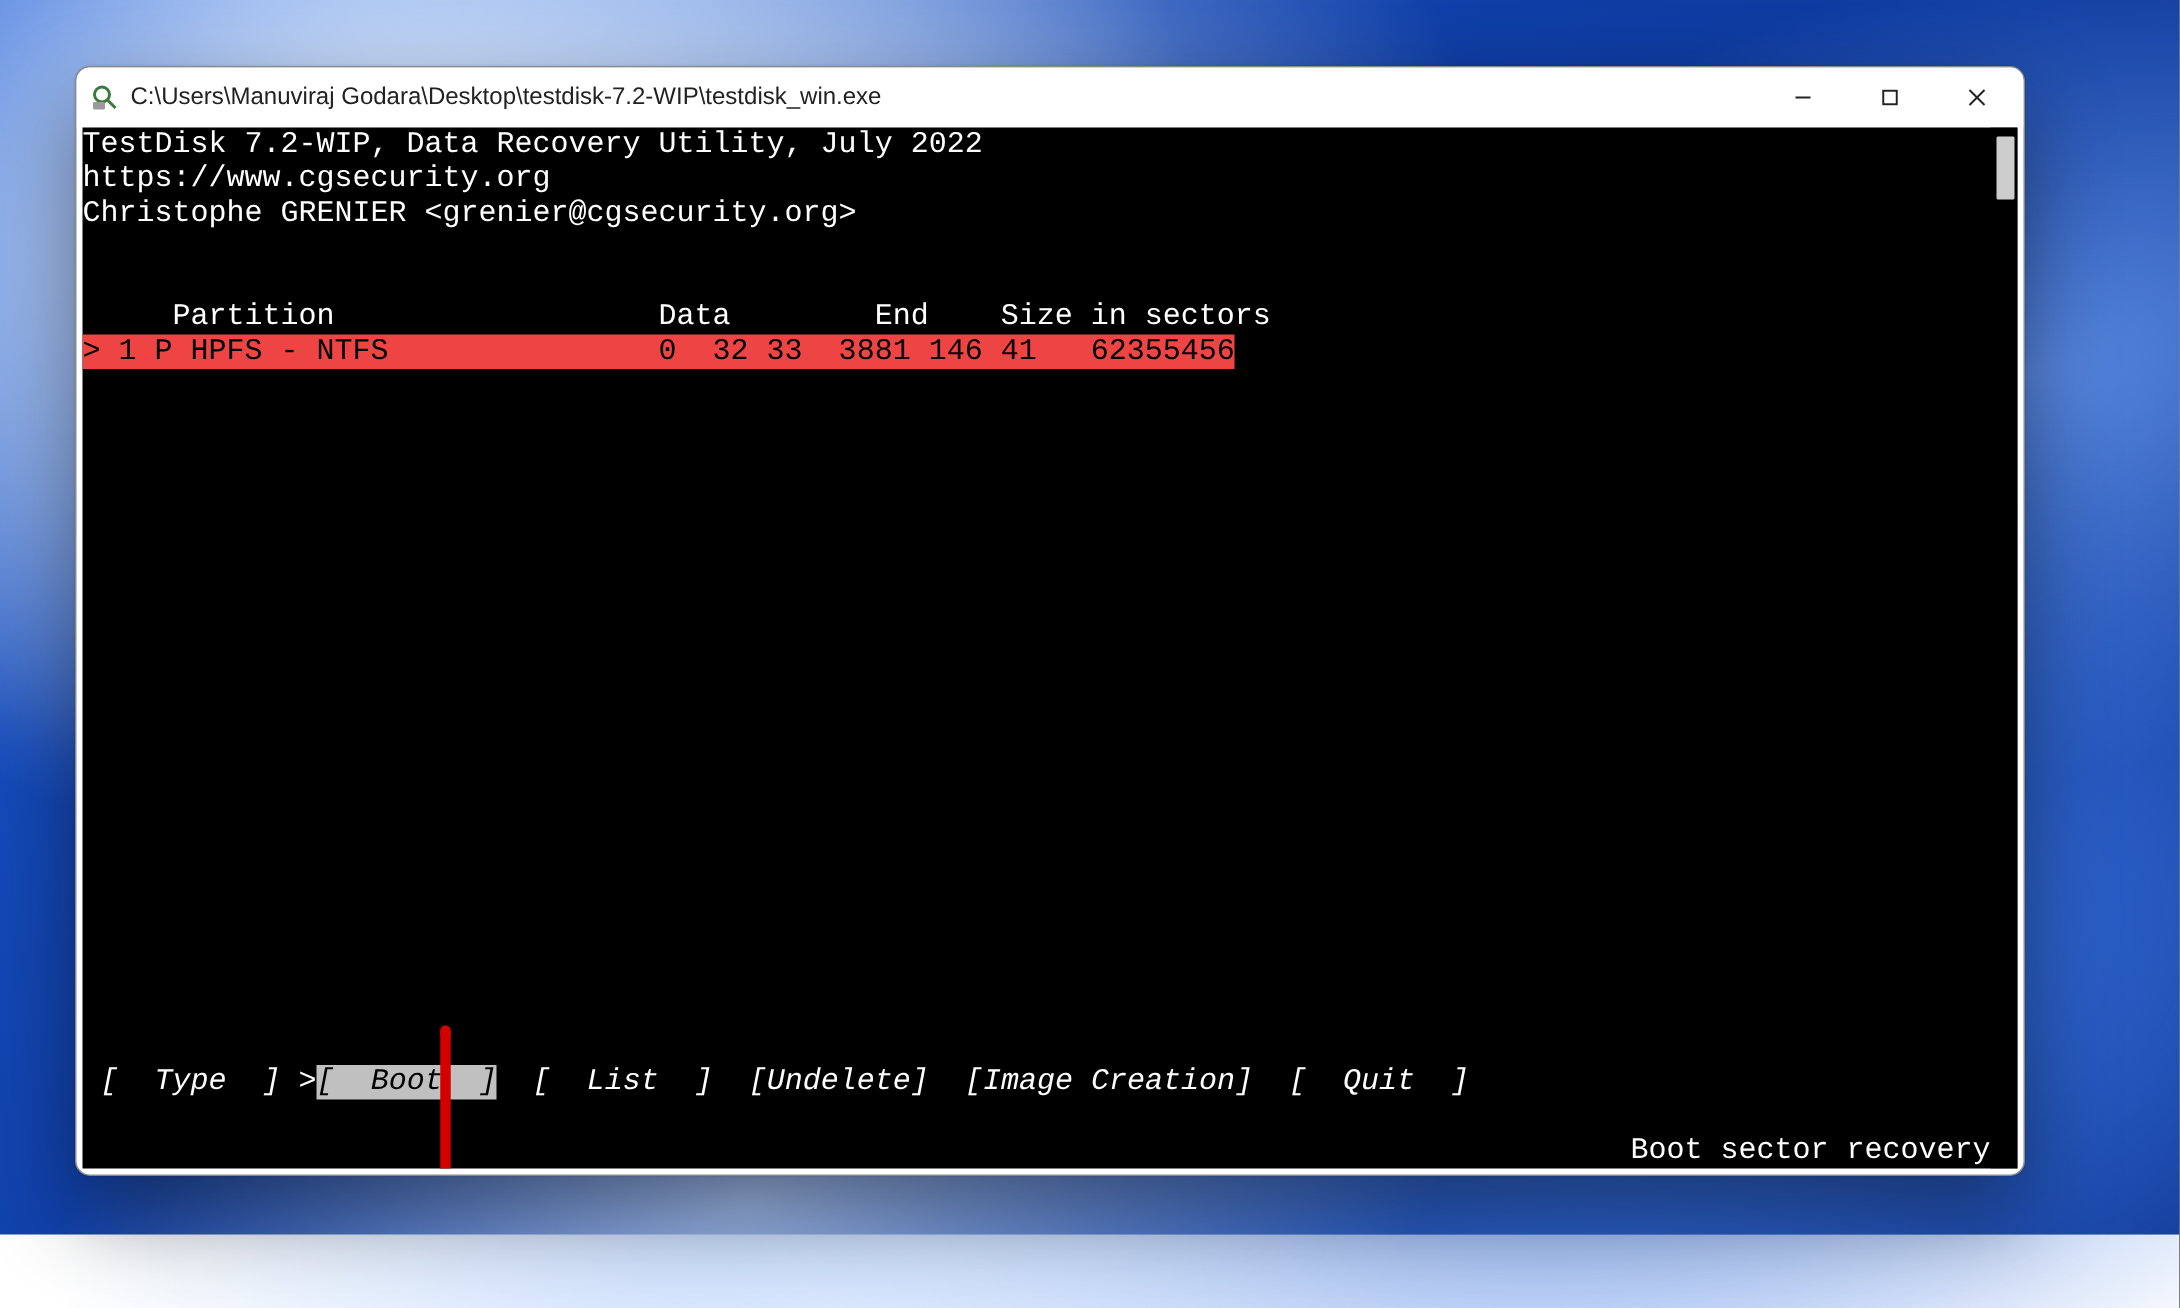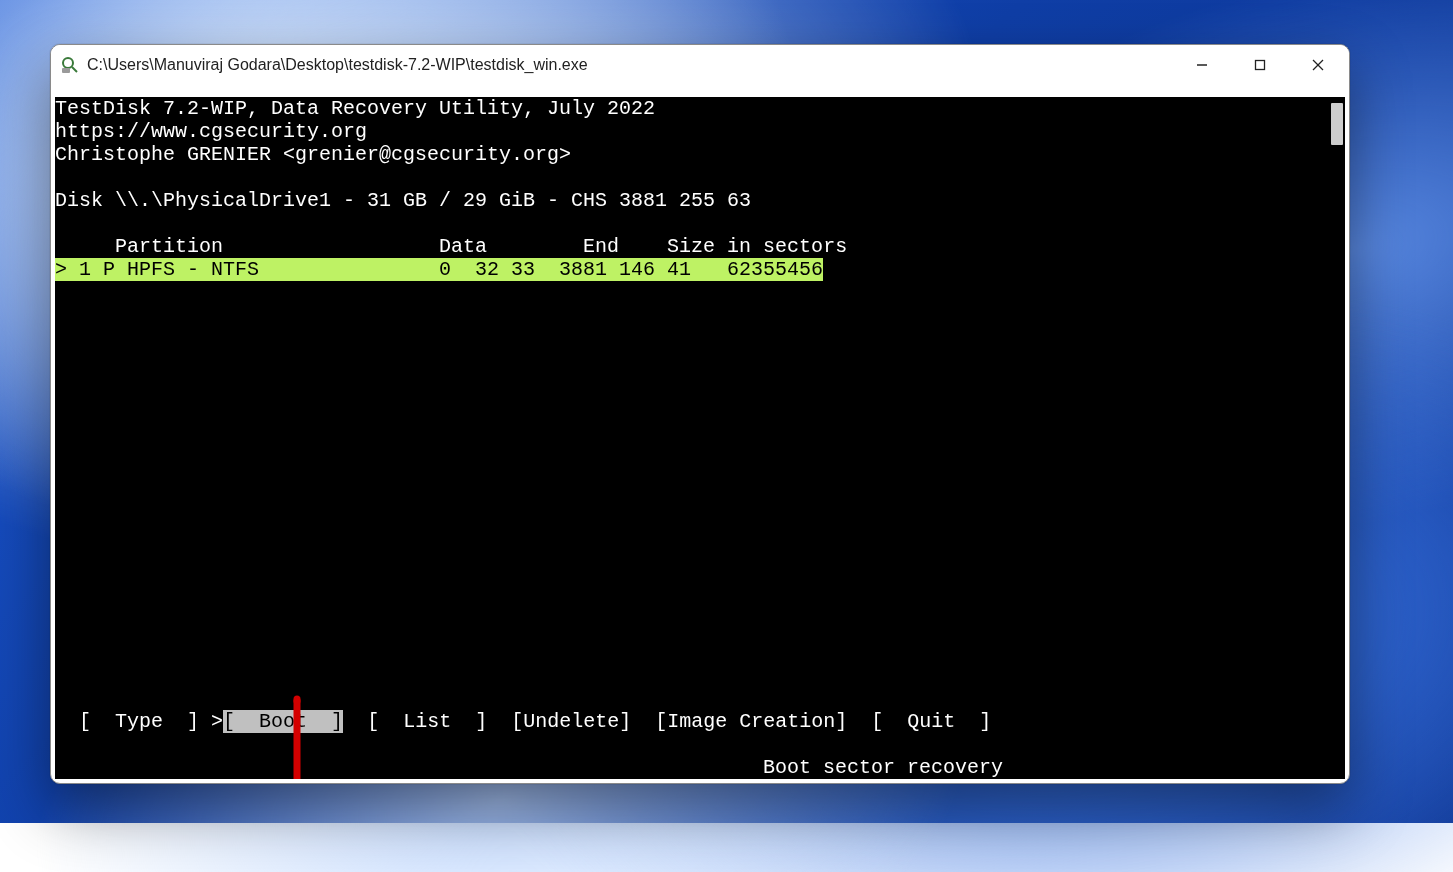--- a/index.html
+++ b/index.html
@@ -82,57 +82,57 @@
   }
   .winbtn svg { width:12px; height:12px; stroke:currentColor; stroke-width:1.3; fill:none; }
 
   .console {
     flex: 1 1 auto;
     background: #000000;
     color: #ffffff;
     font-family: "Consolas", "Courier New", monospace;
     font-size: 20px;
     line-height: 23px;
-    margin: 12px 4px 4px 4px;
+    margin: 0 4px 4px 4px;
     position: relative;
     overflow: hidden;
   }
   .console-inner {
     position:absolute; left:0; top:0; right:18px; bottom:0;
     padding: 0 0 0 0;
   }
   .console-inner pre {
     margin:0;
     white-space: pre;
     font-family: inherit;
   }
 
   .row { white-space: pre; }
-  .row.highlight { background:#bef264; color:#000; display:inline-block; }
+  .row.highlight { background:#ef4444; color:#000; display:inline-block; }
 
   
   .scrollbar {
     position:absolute; right:0; top:0; width:18px; height:100%;
     background:#000;
   }
   .scroll-thumb {
     position:absolute; right:0; top:6px; width:12px; height:42px;
     background:#cdcdcd; border-radius:1px; margin-right:2px;
   }
 
   
   .menuwrap {
-    position:absolute; left:12px; bottom:23px; white-space:pre;
+    position:absolute; left:0; bottom:23px; white-space:pre;font-style:italic;
   }
   .menu-item { display:inline; }
   .menu-item.selected .bracketed { background:#c0c0c0; color:#000; }
   .bracketed { padding:0; }
 
   .hintline {
-    position:absolute; left:0; bottom:0; width:100%; text-align:center;
+    position:absolute; left:0; bottom:0; width:100%; text-align:right;
     white-space:pre;
   }
 
   
   .arrow {
     position:absolute;
     left:230px;
     top:598px;
     width:24px;
     height:128px;
@@ -179,21 +179,20 @@
         </div>
       </div>
     </div>
 
     <div class="console">
       <div class="console-inner">
 <pre class="row">TestDisk 7.2-WIP, Data Recovery Utility, July 2022</pre>
 <pre class="row">https://www.cgsecurity.org</pre>
 <pre class="row">Christophe GRENIER &lt;grenier@cgsecurity.org&gt;</pre>
 <pre class="row"> </pre>
-<pre class="row">Disk \\.\PhysicalDrive1 - 31 GB / 29 GiB - CHS 3881 255 63</pre>
 <pre class="row"> </pre>
 <pre class="row">     Partition                  Data        End    Size in sectors</pre>
 <pre class="row highlight">&gt; 1 P HPFS - NTFS               0  32 33  3881 146 41   62355456</pre>
 
         <div class="menuwrap">
 <span class="menu-item"> <span>[  Type  ]</span> </span><span class="menu-item selected"><span>&gt;</span><span class="bracketed">[  Boot  ]</span></span><span class="menu-item">  <span>[  List  ]</span> </span><span class="menu-item"> <span>[Undelete]</span> </span><span class="menu-item"> <span>[Image Creation]</span> </span><span class="menu-item"> <span>[  Quit  ]</span> </span>
         </div>
         <pre class="hintline">                                Boot sector recovery</pre>
       </div>
 

